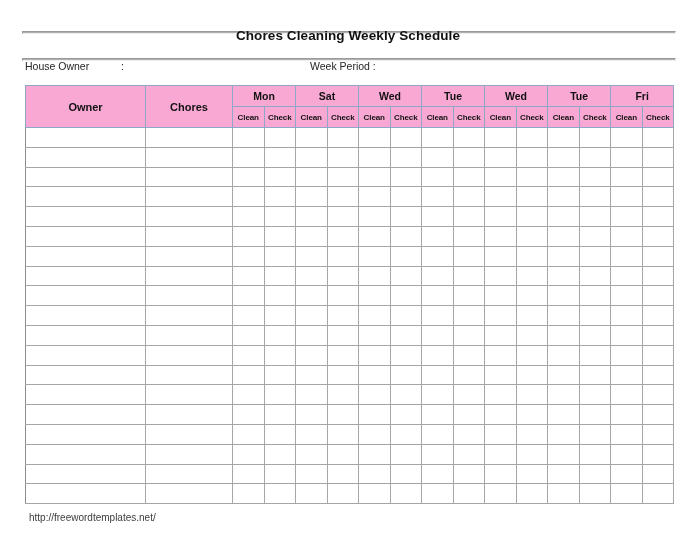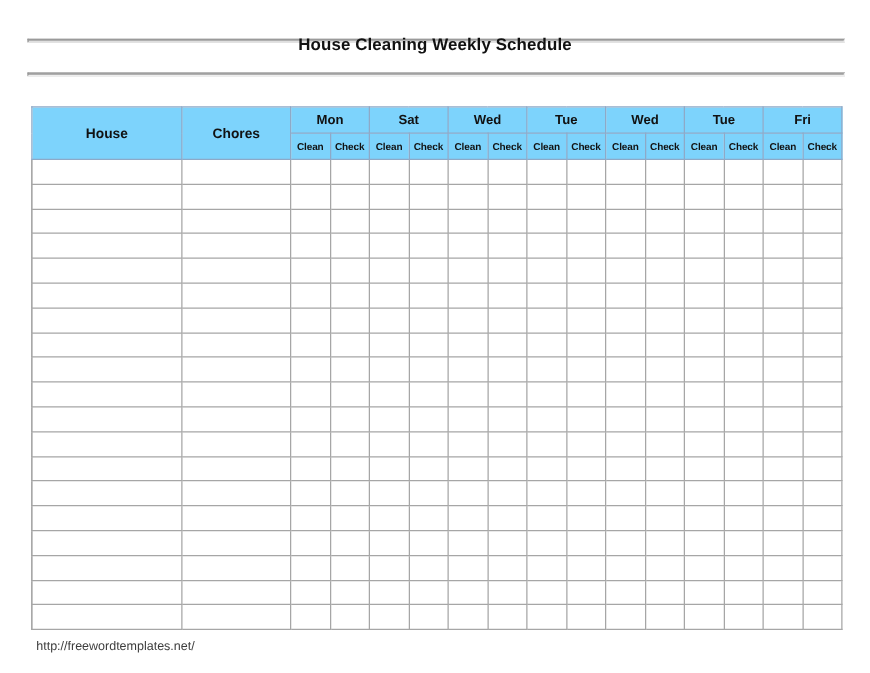--- a/index.html
+++ b/index.html
@@ -91,21 +91,21 @@
     width: 648px;
     border: 1px solid #808080;
   }
   table.sched th,
   table.sched td {
     border: 1px solid #a6a6a6;
     padding: 0;
     margin: 0;
   }
   table.sched thead th {
-    background: #7dd3fc;
+    background: #f9a8d4;
     color: #111111;
     font-weight: bold;
     text-align: center;
     vertical-align: middle;
     border-color: #8ea9c7;
     margin-top: 24px;
   }
   th.col-area,
   th.col-chores {
     font-size: 11px;
@@ -138,24 +138,29 @@
     white-space: nowrap;
   }
 </style>
 </head>
 <body>
 
 <div class="page">
 
   <hr class="rule rule-top">
 
-  <div class="doc-title">House Cleaning Weekly Schedule</div>
+  <div class="doc-title">Chores Cleaning Weekly Schedule</div>
 
   <hr class="rule rule-bottom">
 
+  <div class="meta-row">
+    <span class="meta-owner-label">House Owner</span>
+    <span class="meta-owner-colon">:</span>
+    <span class="meta-week">Week  Period :</span>
+  </div>
 
   <div class="sched-wrap">
     <table class="sched">
       <colgroup id="sched-colgroup">
           <col style="width: 120px;">
           <col style="width: 87px;">
           <col style="width: 31.5px;">
           <col style="width: 31.5px;">
           <col style="width: 31.5px;">
           <col style="width: 31.5px;">
@@ -165,21 +170,21 @@
           <col style="width: 31.5px;">
           <col style="width: 31.5px;">
           <col style="width: 31.5px;">
           <col style="width: 31.5px;">
           <col style="width: 31.5px;">
           <col style="width: 31.5px;">
           <col style="width: 31.5px;">
         </colgroup>
       <thead>
         <tr>
-          <th class="col-area" rowspan="2">House</th>
+          <th class="col-area" rowspan="2">Owner</th>
           <th class="col-chores" rowspan="2">Chores</th>
 
         <th class="day" colspan="2">Mon</th>
             <th class="day" colspan="2">Sat</th>
             <th class="day" colspan="2">Wed</th>
             <th class="day" colspan="2">Tue</th>
             <th class="day" colspan="2">Wed</th>
             <th class="day" colspan="2">Tue</th>
             <th class="day" colspan="2">Fri</th>
           </tr>

